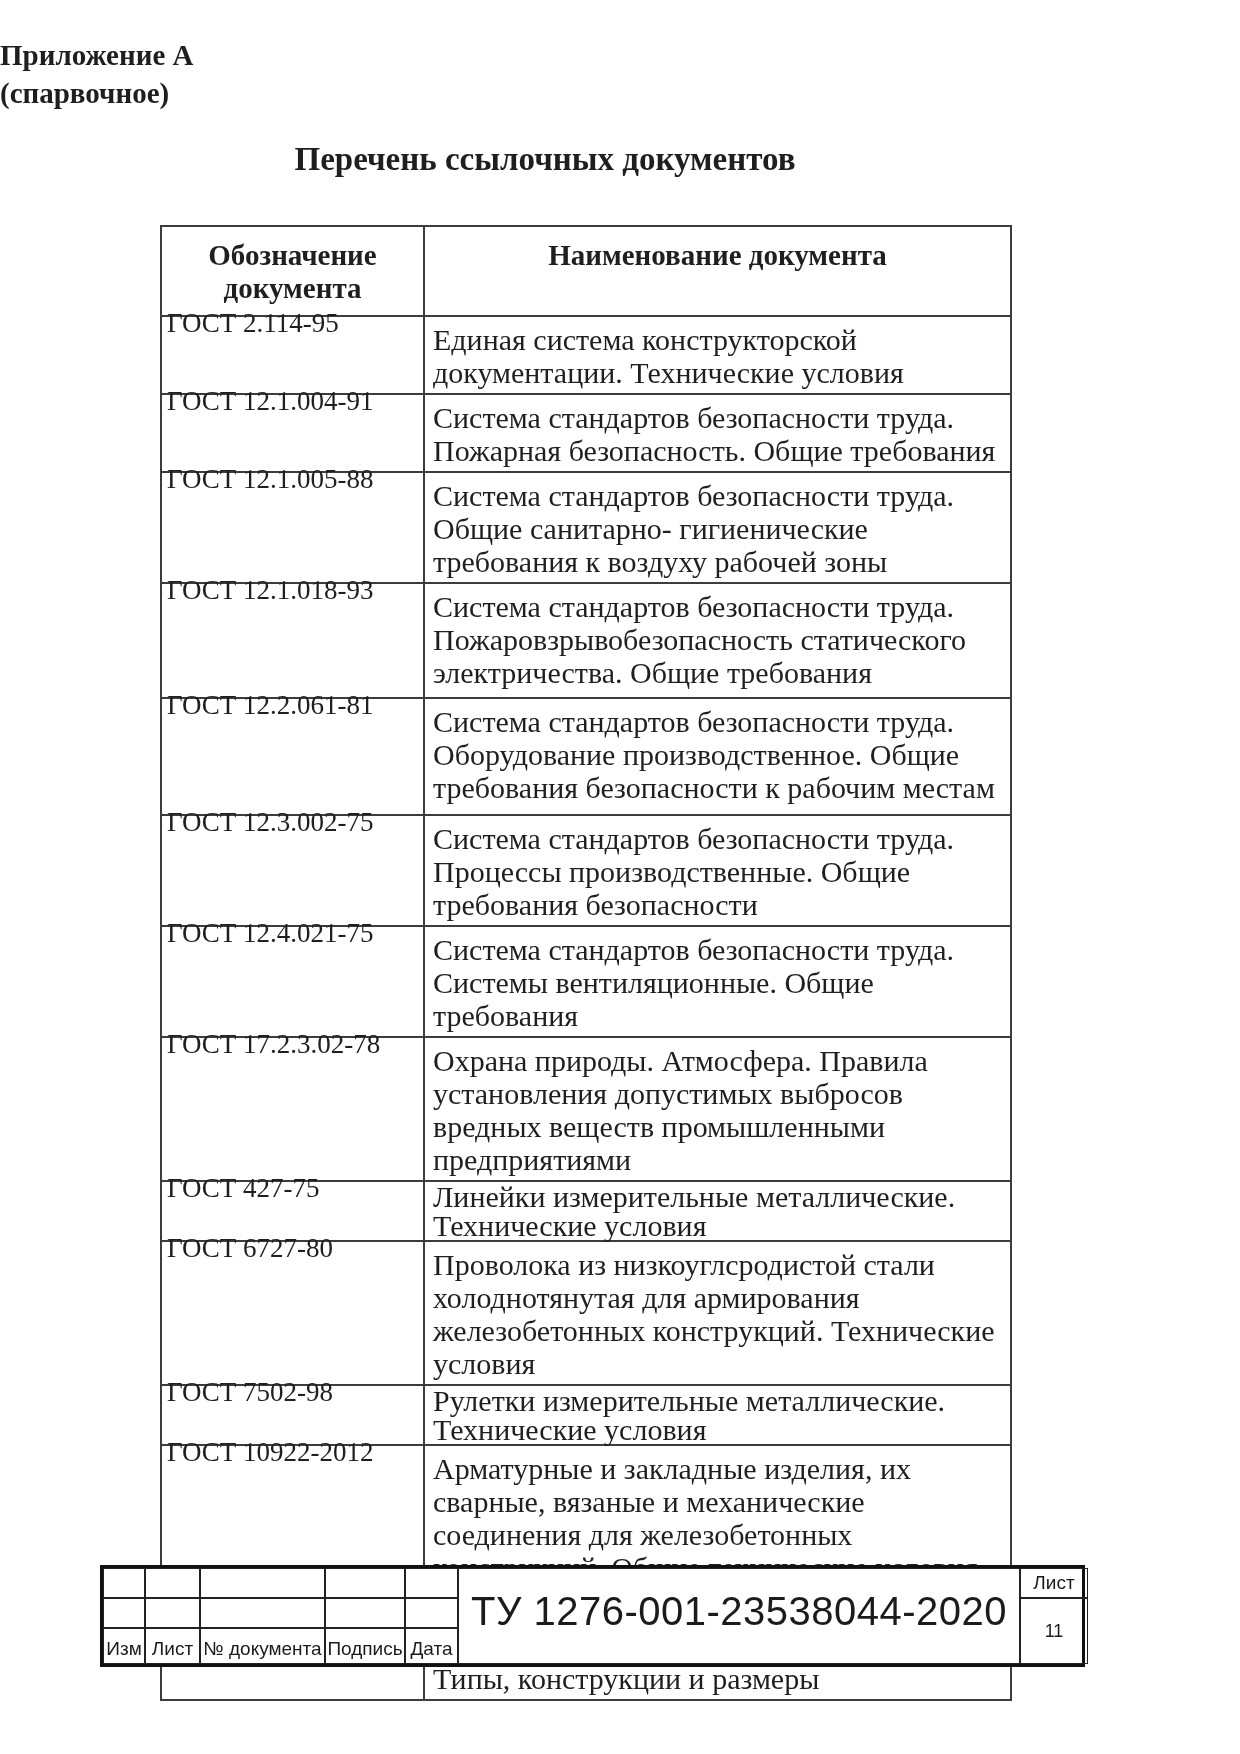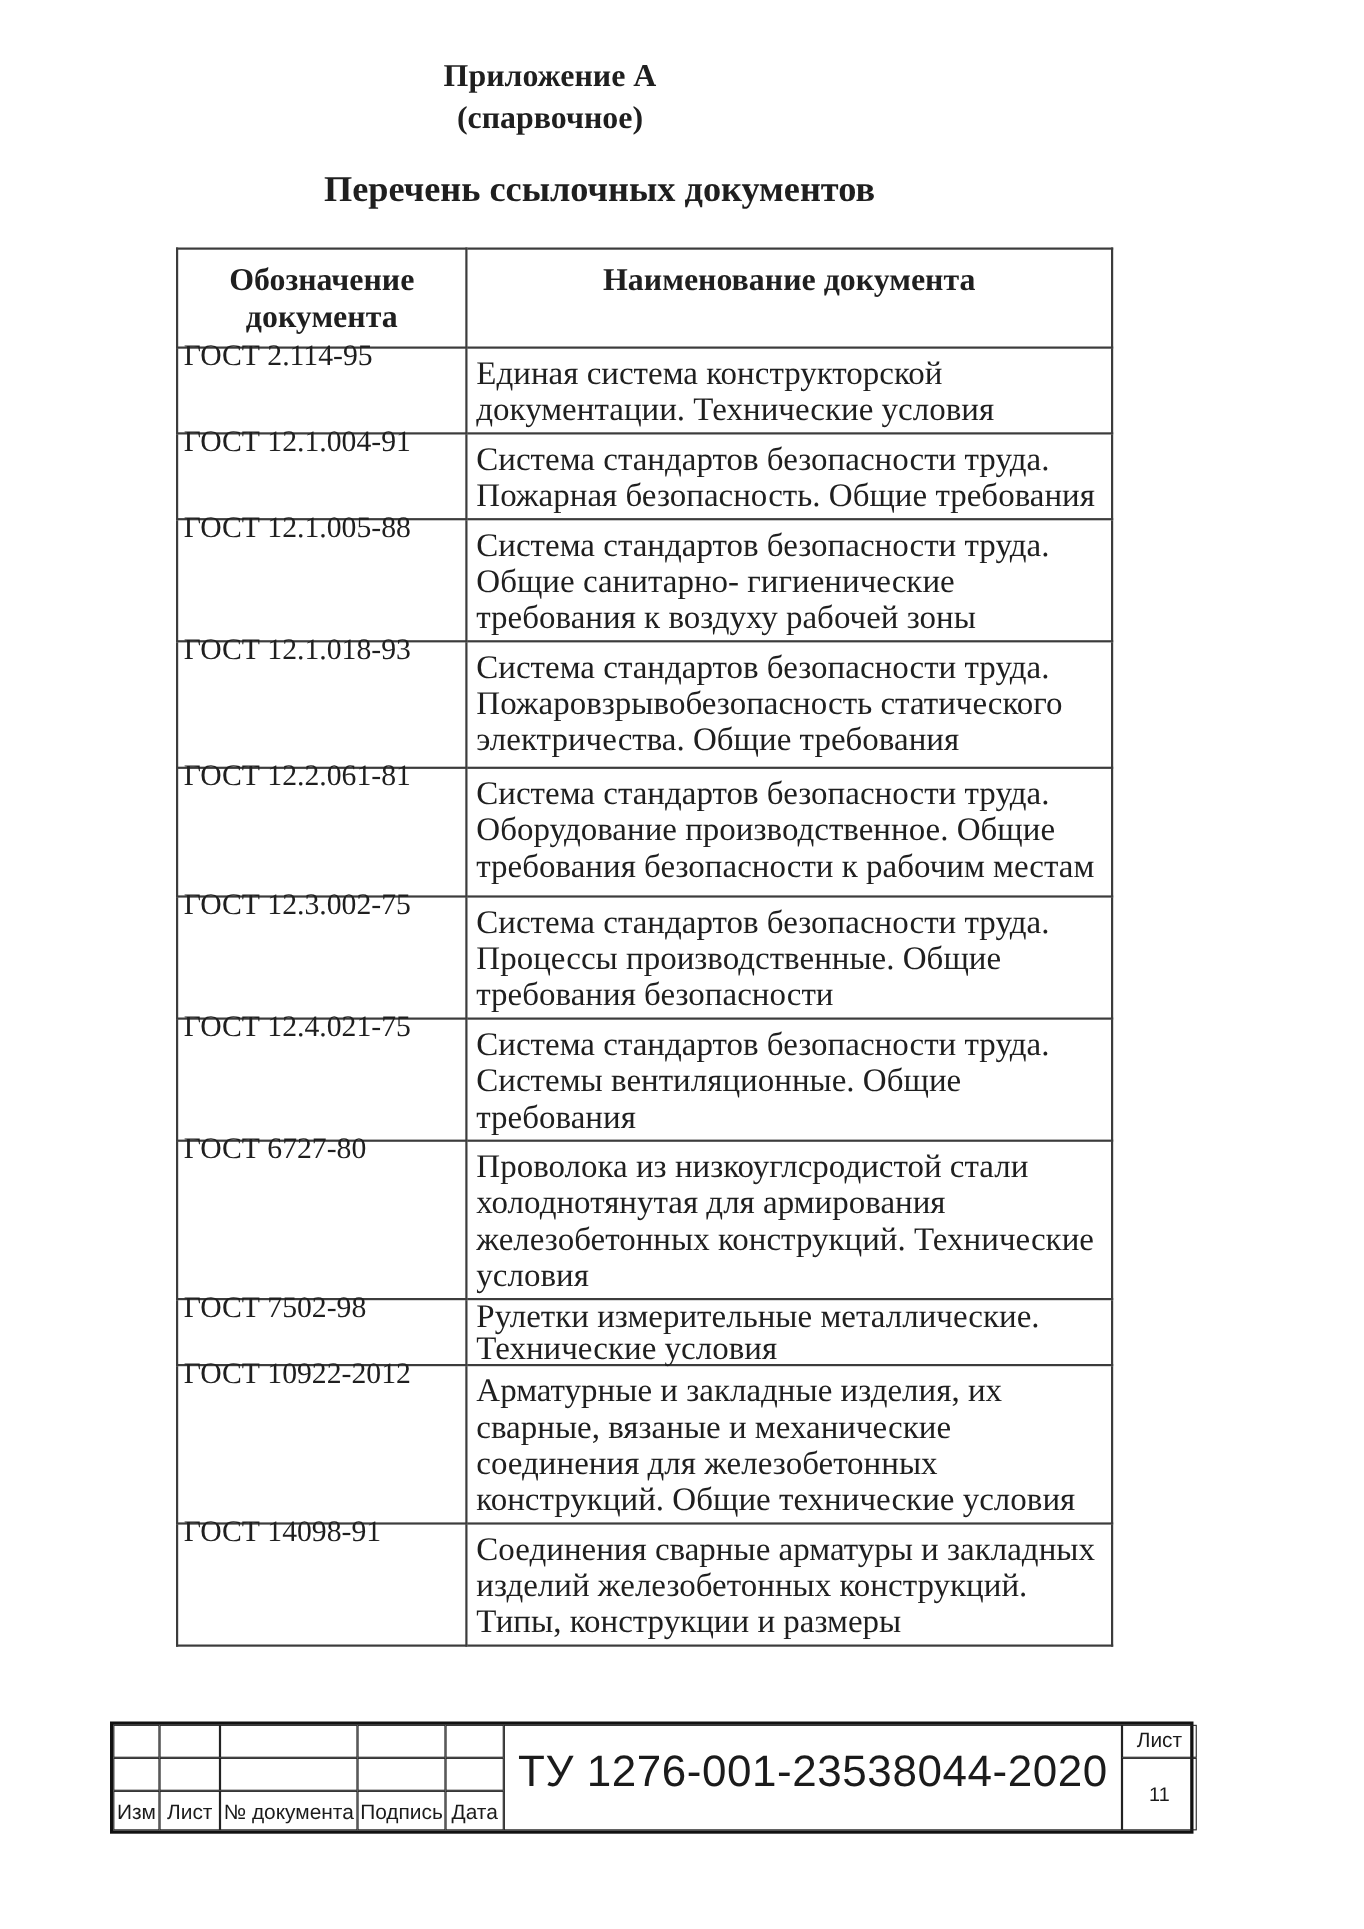--- a/index.html
+++ b/index.html
@@ -8,23 +8,23 @@
     width: 1240px;
     height: 1754px;
     margin: 0 auto;
     background: #ffffff;
     font-family: "Liberation Serif", "DejaVu Serif", serif;
     color: #1f1f1f;
     overflow: hidden;
   }
   
   .appendix {
-    padding-top: 50px;
+    padding-top: 36px;
     margin-right: 240px;
-    text-align: center;
+    text-align: left;
     font-weight: bold;
     font-size: 29px;
     line-height: 1.32;
   }
   
   .doc-title {
     margin-top: 28px;
     margin-left: 120px;
     width: 850px;
     text-align: center;
@@ -176,20 +176,28 @@
         <td class="cell-name">Система стандартов безопасности труда. Оборудование производственное. Общие требования безопасности к рабочим местам</td>
       </tr>
       <tr class="r6">
         <td class="cell-desig"><span class="desig-text">ГОСТ 12.3.002-75</span></td>
         <td class="cell-name">Система стандартов безопасности труда. Процессы производственные. Общие требования безопасности</td>
       </tr>
       <tr class="r7">
         <td class="cell-desig"><span class="desig-text">ГОСТ 12.4.021-75</span></td>
         <td class="cell-name">Система стандартов безопасности труда. Системы вентиляционные. Общие требования</td>
       </tr>
+      <tr class="r8">
+        <td class="cell-desig"><span class="desig-text">ГОСТ 17.2.3.02-78</span></td>
+        <td class="cell-name">Охрана природы. Атмосфера. Правила установления допустимых выбросов вредных веществ промышленными предприятиями</td>
+      </tr>
+      <tr class="r9 tight">
+        <td class="cell-desig"><span class="desig-text">ГОСТ 427-75</span></td>
+        <td class="cell-name">Линейки измерительные металлические. Технические условия</td>
+      </tr>
       <tr class="r10">
         <td class="cell-desig"><span class="desig-text">ГОСТ 6727-80</span></td>
         <td class="cell-name">Проволока из низкоуглсродистой стали холоднотянутая для армирования железобетонных конструкций. Технические условия</td>
       </tr>
       <tr class="r11 tight">
         <td class="cell-desig"><span class="desig-text">ГОСТ 7502-98</span></td>
         <td class="cell-name">Рулетки измерительные металлические. Технические условия</td>
       </tr>
       <tr class="r12">
         <td class="cell-desig"><span class="desig-text">ГОСТ 10922-2012</span></td>

